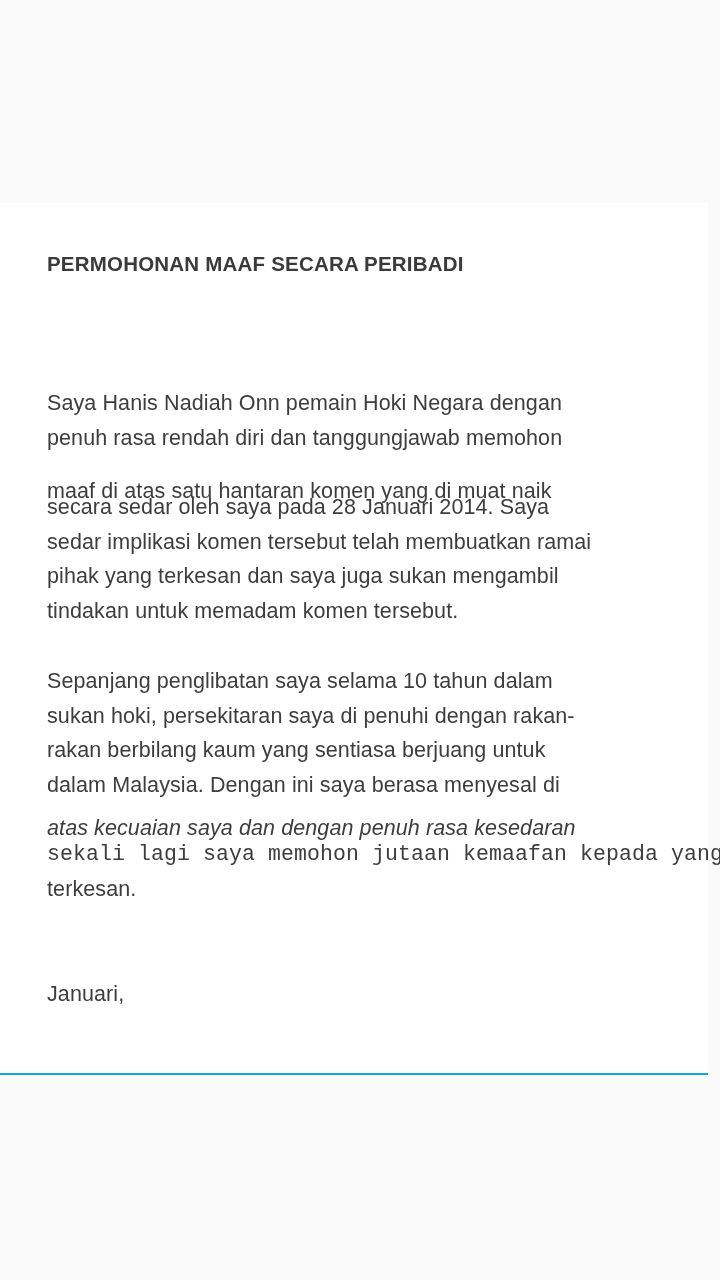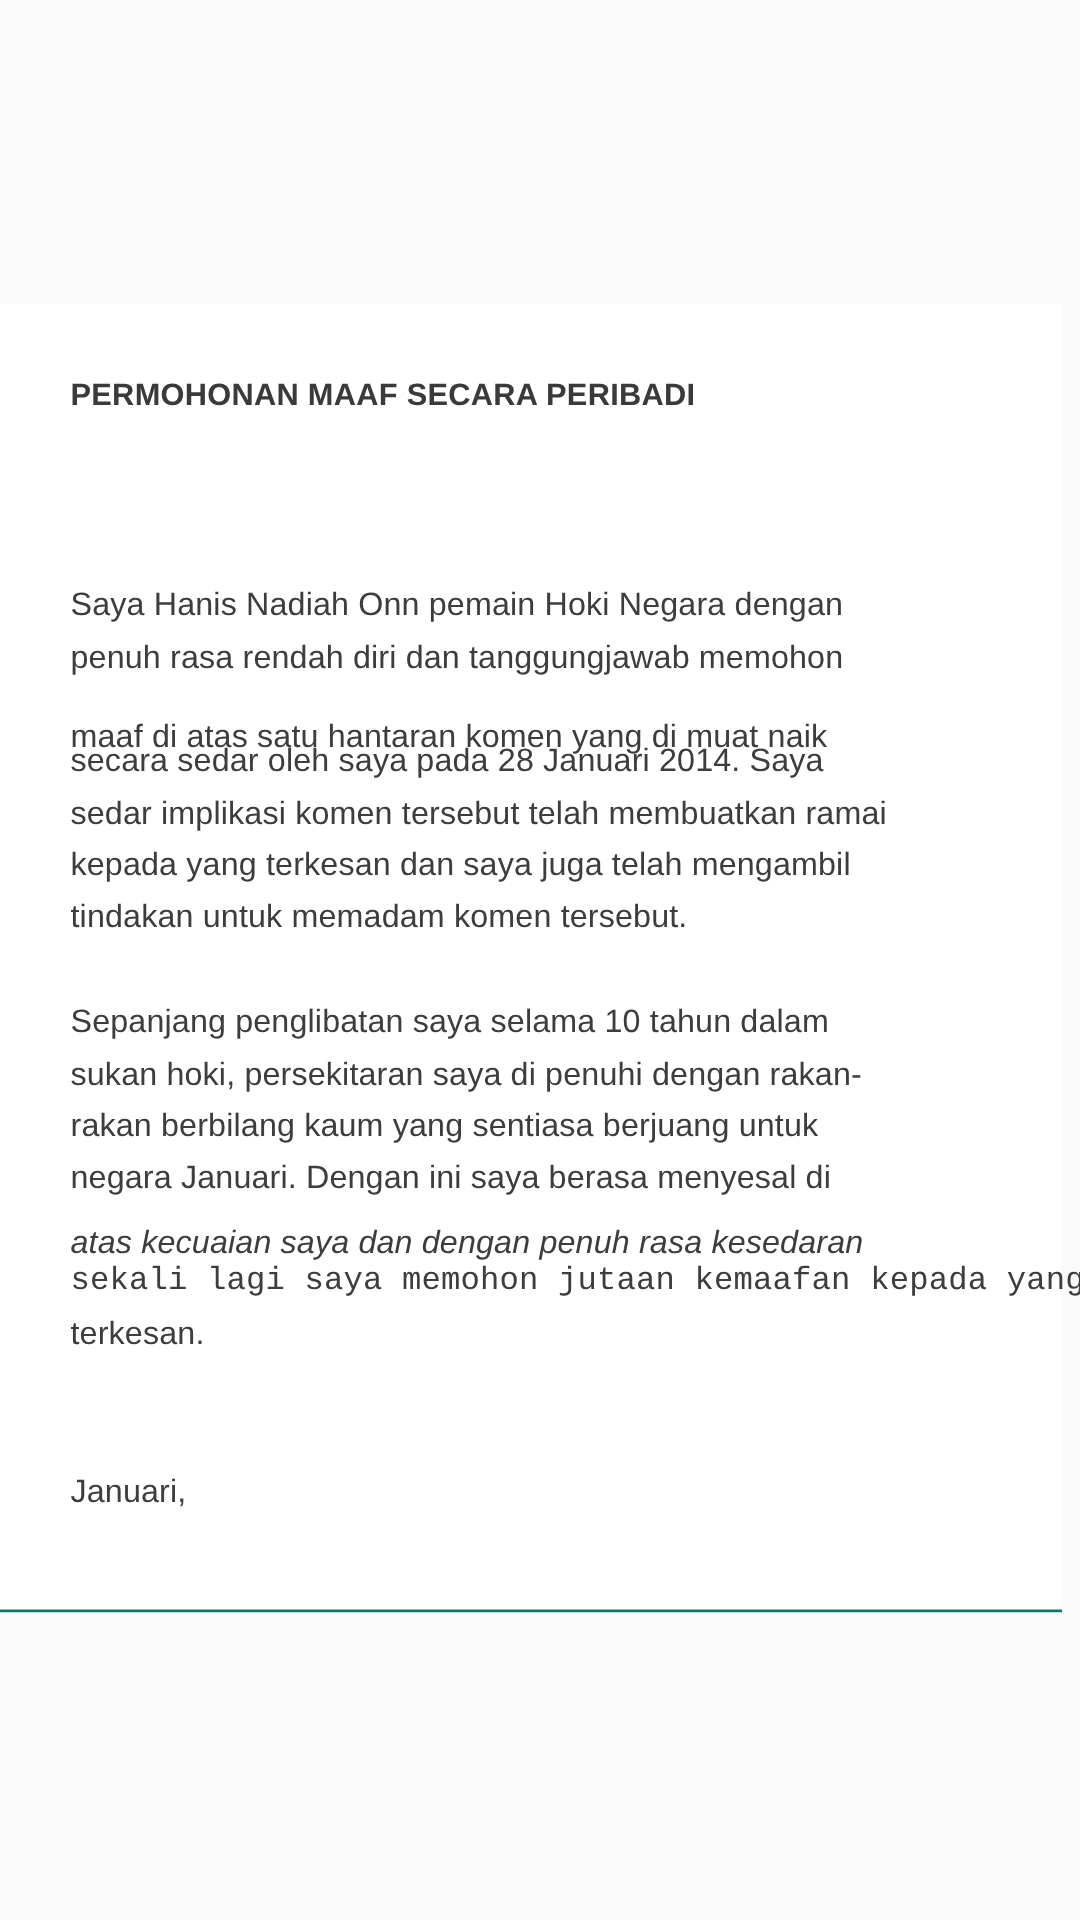--- a/index.html
+++ b/index.html
@@ -15,21 +15,21 @@
       position: absolute;
       left: 0; top: 0;
       width: 720px; height: 203px;
       background: #fafafa;
     }
     .doc-card {
       position: absolute;
       left: 0; top: 203px;
       width: 708px; height: 870px;
       background: #ffffff;
-      border-bottom: 2px solid #0f766e;
+      border-bottom: 2px solid #0ea5e9;
     }
     .bottom-band {
       position: absolute;
       left: 0; top: 1075px;
       width: 720px; height: 205px;
       background: #fafafa;
     }
     .line {
       position: absolute;
       left: 47px;
@@ -55,29 +55,29 @@
 <div class="doc-card">
   <p class="line title" style="top:48px;">PERMOHONAN MAAF SECARA PERIBADI</p>
 
 
   <div>
     <p class="line" style="top:187px;">Saya Hanis Nadiah Onn pemain Hoki Negara dengan</p>
     <p class="line" style="top:222px;">penuh rasa rendah diri dan tanggungjawab memohon</p>
     <p class="line" style="top:256px;margin-top:19px;">maaf di atas satu hantaran komen yang di muat naik</p>
     <p class="line" style="top:291px;">secara sedar oleh saya pada 28 Januari 2014. Saya</p>
     <p class="line" style="top:326px;">sedar implikasi komen tersebut telah membuatkan ramai</p>
-    <p class="line" style="top:360px;">kepada yang terkesan dan saya juga telah mengambil</p>
+    <p class="line" style="top:360px;">pihak yang terkesan dan saya juga sukan mengambil</p>
     <p class="line" style="top:395px;">tindakan untuk memadam komen tersebut.</p>
   </div>
 
   <div>
     <p class="line" style="top:465px;">Sepanjang penglibatan saya selama 10 tahun dalam</p>
     <p class="line" style="top:500px;">sukan hoki, persekitaran saya di penuhi dengan rakan-</p>
     <p class="line" style="top:534px;">rakan berbilang kaum yang sentiasa berjuang untuk</p>
-    <p class="line" style="top:569px;">negara Januari. Dengan ini saya berasa menyesal di</p>
+    <p class="line" style="top:569px;">dalam Malaysia. Dengan ini saya berasa menyesal di</p>
     <p class="line" style="top:612px;font-style:italic;">atas kecuaian saya dan dengan penuh rasa kesedaran</p>
     <p class="line" style="top:638px;font-family:Liberation Mono, monospace;">sekali lagi saya memohon jutaan kemaafan kepada yang</p>
     <p class="line" style="top:673px;">terkesan.</p>
   </div>
 
   <p class="line" style="top:778px;">Januari,</p>
 </div>
 
 <div class="bottom-band"></div>
 

